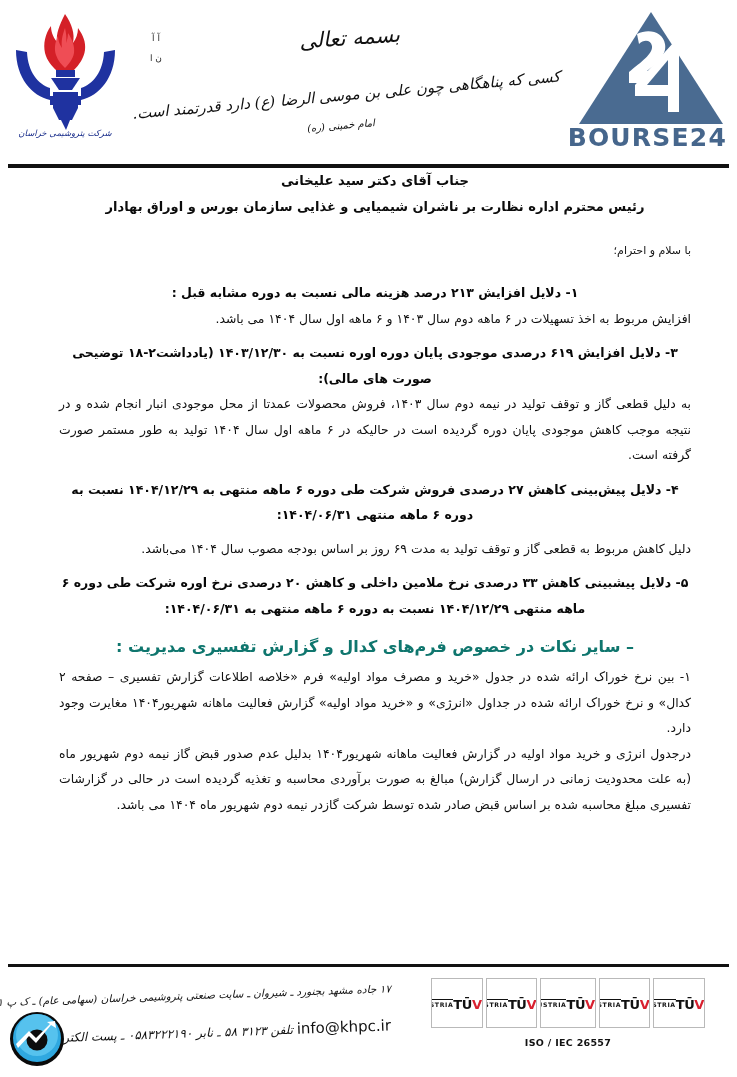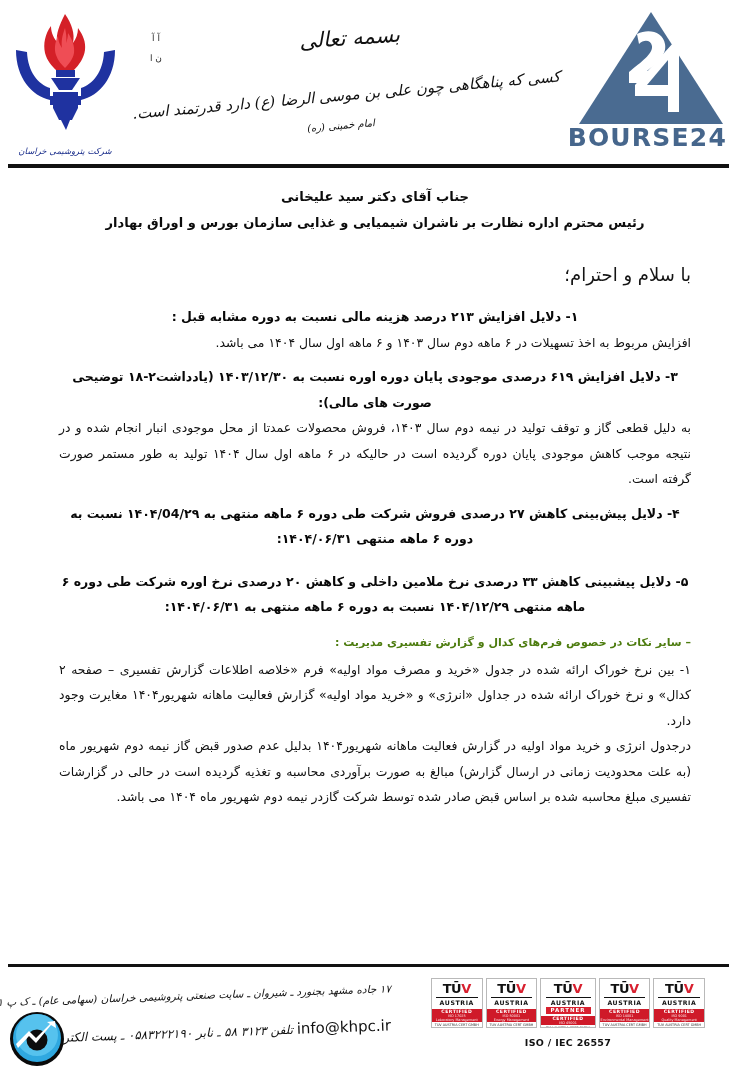--- a/index.html
+++ b/index.html
@@ -40,21 +40,21 @@
   
   .company-logo {
     width: 118px;
     height: 150px;
     position: relative;
     flex: 0 0 auto;
   }
   .company-logo svg { display: block; }
   .company-logo .logo-caption {
     position: absolute;
-    bottom: 2px;
+    bottom: 20px;
     left: 0;
     width: 100%;
     text-align: center;
     font-size: 8.5px;
     color: #1b2f8c;
     font-style: italic;
     letter-spacing: .3px;
   }
 
   
@@ -145,42 +145,42 @@
     top: 964px;
     left: 8px;
     width: 721px;
     height: 3px;
     background: #111111;
   }
 
   
   .body-area {
     position: absolute;
-    top: 184px;
+    top: 168px;
     right: 0;
     left: 0;
     padding: 0 46px 0 59px;
     box-sizing: border-box;
     direction: rtl;
     text-align: right;
   }
 
   .addressee {
     text-align: center;
     font-weight: 700;
     font-size: 13.2px;
     line-height: 26px;
     color: #0c0c0c;
     letter-spacing: -.2px;
   }
   .addressee .line2 { font-size: 13px; }
 
   .salutation {
-    margin-top: 26px;
-    font-size: 18px;
+    margin-top: 18px;
+    font-size: 11px;
     line-height: 25px;
   }
 
   p.para {
     margin: 0;
     font-size: 12.4px;
     line-height: 25.5px;
     text-align: justify;
     text-justify: inter-word;
     color: #101010;
@@ -195,22 +195,23 @@
     text-align: right;
     color: #080808;
   }
   .item-head.centerish { text-align: center; }
   .gap-sm { height: 8px; }
 
   .section-head {
     margin-top: 16px;
     margin-bottom: 8px;
     font-weight: 700;
-    font-size: 11px;
-    color: #4d7c0f;
+    font-size: 16px;
+    text-align: center;
+    color: #0f766e;
   }
 
   
   .footer {
     position: absolute;
     top: 972px;
     left: 0;
     width: 737px;
     height: 105px;
     display: flex;
@@ -281,21 +282,21 @@
     justify-content: flex-start;
     padding-right: 26px;
   }
   .tuv-badge {
     width: 52px;
     height: 50px;
     border: 1px solid #b9b9b9;
     background: #ffffff;
     box-sizing: border-box;
     display: flex;
-    flex-direction: column;
+    flex-direction: row;
     align-items: center;
     overflow: hidden;
   }
   .tuv-badge.partner { width: 56px; }
   .tuv-word {
     font-family: "DejaVu Sans", "Liberation Sans", sans-serif;
     font-weight: 700;
     font-size: 13px;
     letter-spacing: -.4px;
     line-height: 15px;
@@ -424,22 +425,23 @@
 
     <div class="gap-sm"></div>
 
     <div class="item-head centerish">۱- دلایل افزایش ۲۱۳ درصد هزینه مالی نسبت به دوره مشابه قبل :</div>
     <p class="para">افزایش مربوط به اخذ تسهیلات در ۶ ماهه دوم سال ۱۴۰۳ و ۶ ماهه اول سال ۱۴۰۴ می باشد.</p>
 
 
     <div class="item-head centerish">۳- دلایل افزایش ۶۱۹ درصدی موجودی پایان دوره اوره نسبت به ۱۴۰۳/۱۲/۳۰ (یادداشت۲-۱۸ توضیحی صورت های مالی):</div>
     <p class="para">به دلیل قطعی گاز  و توقف تولید در نیمه دوم سال ۱۴۰۳، فروش محصولات عمدتا از محل موجودی انبار انجام شده و در نتیجه موجب کاهش موجودی پایان دوره گردیده است در حالیکه در ۶ ماهه اول سال ۱۴۰۴ تولید به طور مستمر صورت گرفته است.</p>
 
-    <div class="item-head centerish">۴- دلایل پیش‌بینی کاهش ۲۷ درصدی فروش شرکت طی دوره ۶ ماهه منتهی به ۱۴۰۴/04/۲۹ نسبت  به دوره ۶ ماهه منتهی ۱۴۰۴/۰۶/۳۱:</div>
+    <div class="item-head centerish">۴- دلایل پیش‌بینی کاهش ۲۷ درصدی فروش شرکت طی دوره ۶ ماهه منتهی به ۱۴۰۴/۱۲/۲۹ نسبت  به دوره ۶ ماهه منتهی ۱۴۰۴/۰۶/۳۱:</div>
     <div class="gap-sm"></div>
+    <p class="para">دلیل کاهش مربوط به قطعی گاز و توقف تولید به مدت ۶۹ روز بر اساس بودجه مصوب سال ۱۴۰۴ می‌باشد.</p>
 
     <div class="item-head centerish">۵- دلایل پیشبینی کاهش ۳۳ درصدی نرخ ملامین داخلی و کاهش ۲۰ درصدی نرخ اوره شرکت طی دوره ۶ ماهه منتهی ۱۴۰۴/۱۲/۲۹ نسبت به دوره ۶ ماهه منتهی به ۱۴۰۴/۰۶/۳۱:</div>
 
     <div class="section-head">– سایر نکات در خصوص فرم‌های کدال و گزارش تفسیری مدیریت :</div>
 
     <p class="para">۱- بین نرخ خوراک ارائه شده در جدول «خرید و مصرف مواد اولیه» فرم «خلاصه اطلاعات گزارش تفسیری – صفحه ۲ کدال» و نرخ خوراک ارائه شده در جداول «انرژی» و «خرید مواد اولیه» گزارش فعالیت ماهانه شهریور۱۴۰۴ مغایرت وجود دارد.</p>
     <p class="para">درجدول انرژی و خرید مواد اولیه در گزارش فعالیت ماهانه شهریور۱۴۰۴ بدلیل عدم صدور قبض گاز نیمه دوم شهریور ماه (به علت محدودیت زمانی در ارسال گزارش) مبالغ به صورت برآوردی محاسبه و تغذیه گردیده است در حالی در گزارشات تفسیری مبلغ محاسبه شده بر اساس قبض صادر شده توسط شرکت گازدر نیمه دوم شهریور ماه ۱۴۰۴ می باشد.</p>
   </div>
 
   <div class="rule-bottom"></div>

